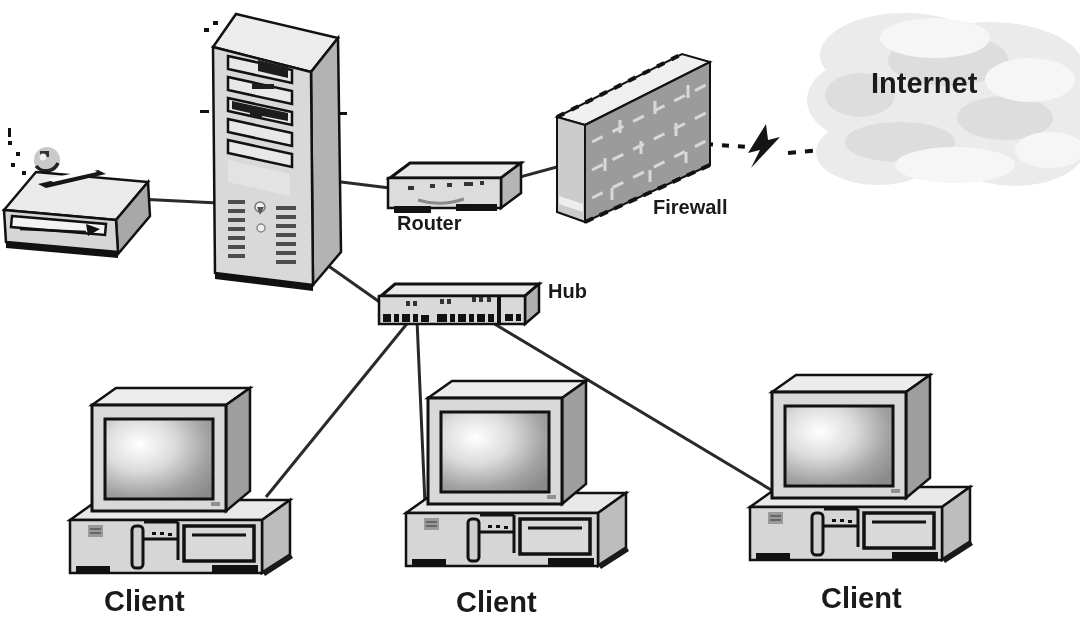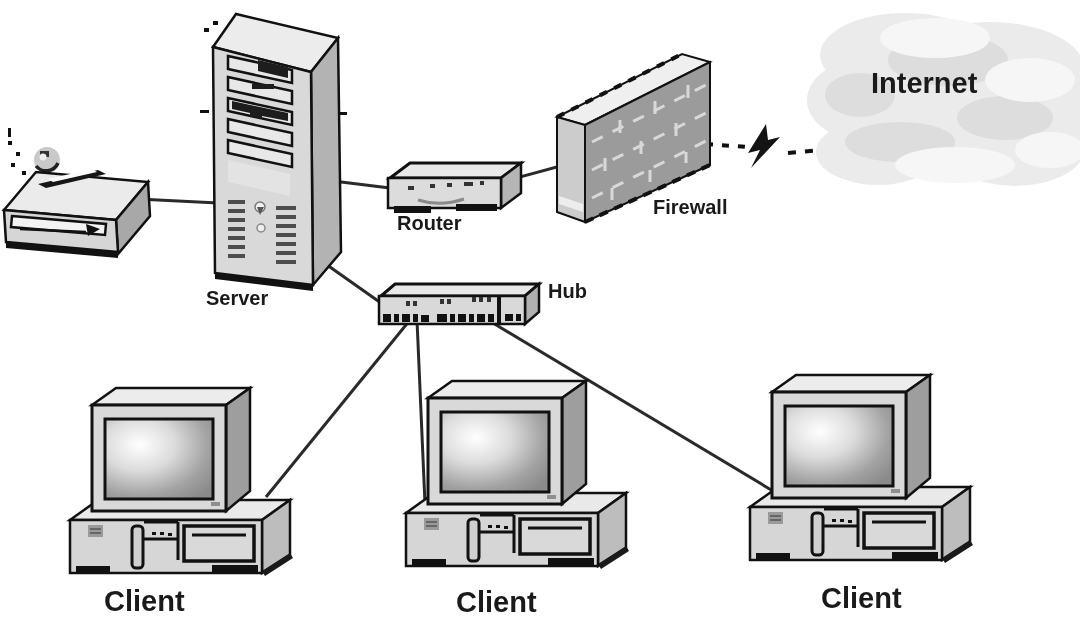--- a/index.html
+++ b/index.html
@@ -240,21 +240,20 @@
         <use href="#client-pc"></use>
       </g>
   <g transform="translate(398,376)">
         <use href="#client-pc"></use>
       </g>
   <g transform="translate(742,370)">
         <use href="#client-pc"></use>
       </g>
 </svg>
 
-  <div class="lbl" style="left:206px;top:287px">Server</div>
   <div class="lbl" style="left:397px;top:212px">Router</div>
   <div class="lbl" style="left:653px;top:196px">Firewall</div>
   <div class="lbl sm" style="left:871px;top:67px">Internet</div>
   <div class="lbl" style="left:548px;top:280px">Hub</div>
   <div class="lbl sm" style="left:104px;top:585px">Client</div>
   <div class="lbl sm" style="left:456px;top:586px">Client</div>
   <div class="lbl sm" style="left:821px;top:582px">Client</div>
 
 </div>
 

